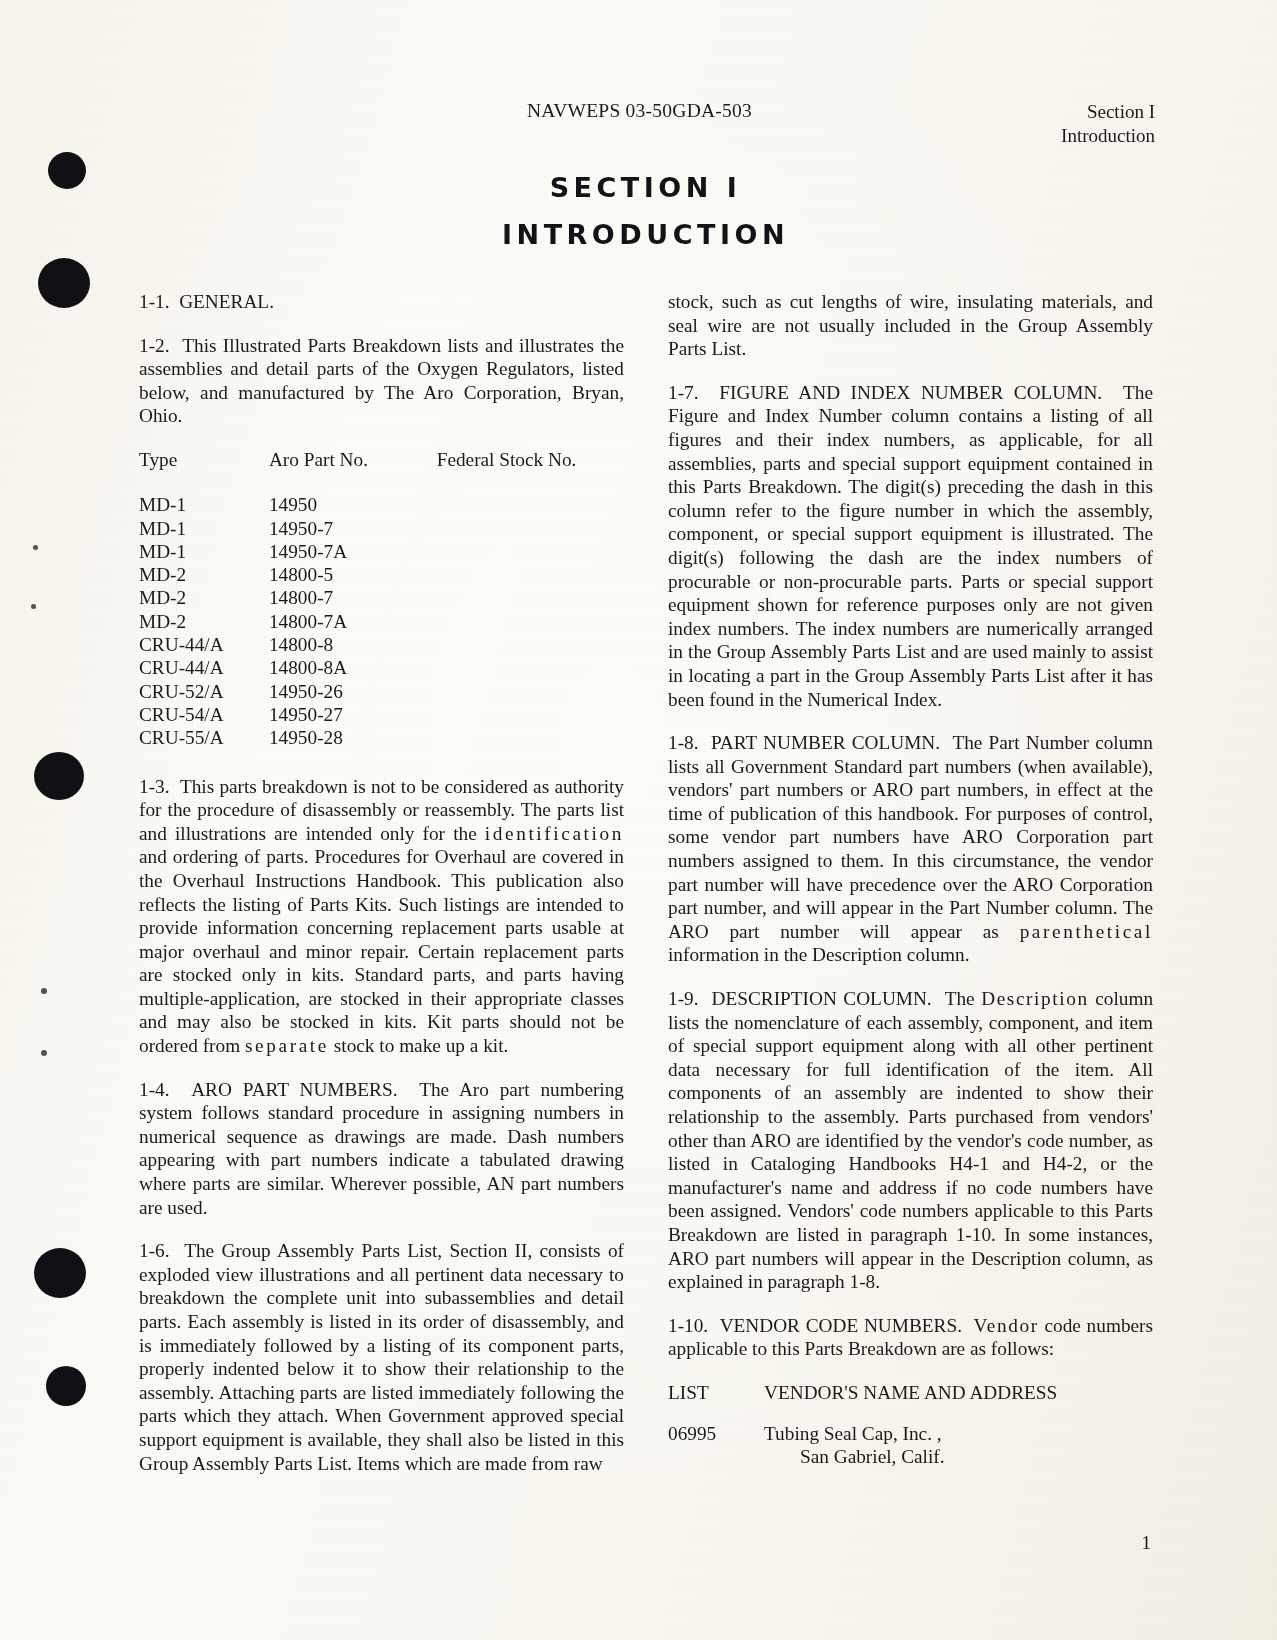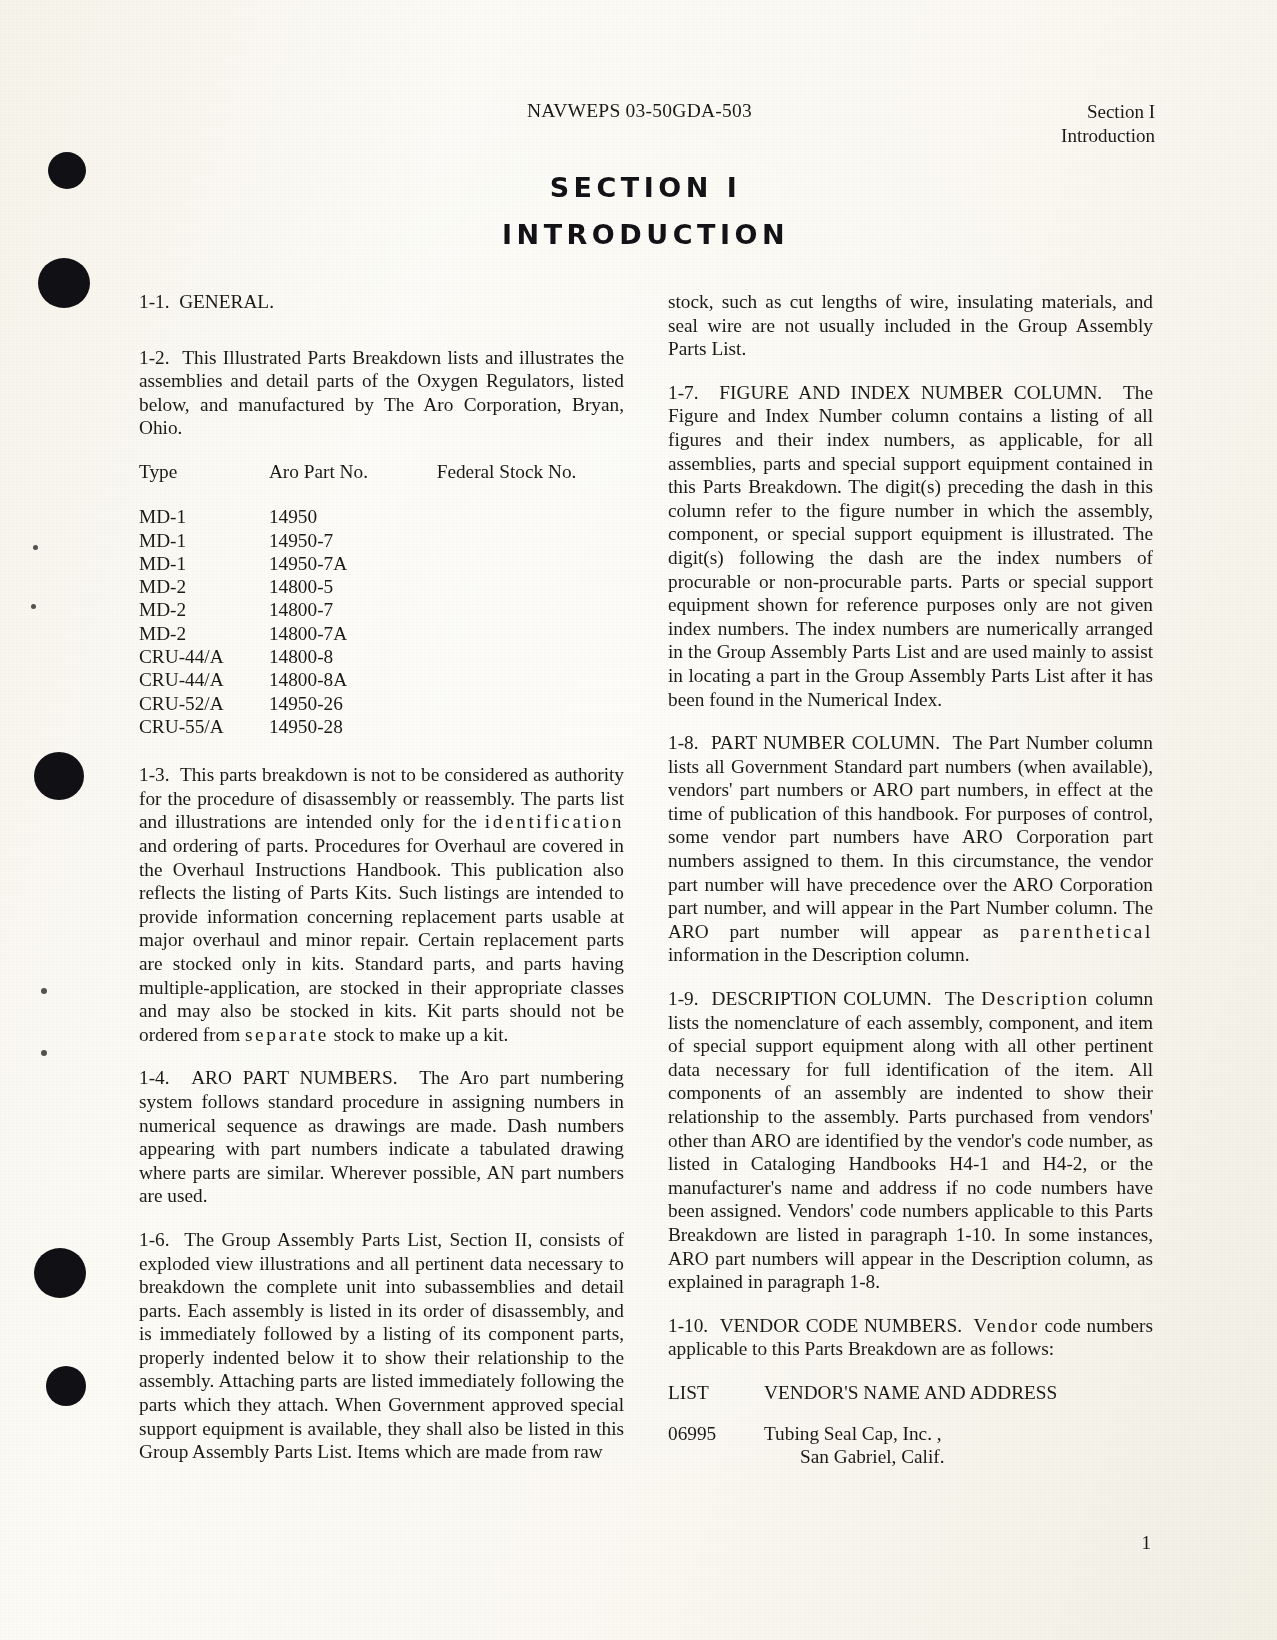--- a/index.html
+++ b/index.html
@@ -110,21 +110,21 @@
   .col-right { left: 529px; }
 
   p.para {
     margin: 0 0 20px 0;
     font-size: 19.3px;
     line-height: 23.6px;
     text-align: justify;
     text-justify: inter-word;
     hyphens: none;
   }
-  p.para.tight { margin-bottom: 32px; }
+  p.para.tight { margin-bottom: 20px; }
   p.para.noj { text-align: left; }
   .num { white-space: nowrap; }
   .num::after { content: "\00a0\00a0"; }
   .sp { letter-spacing: 2.6px; }
   .sp2 { letter-spacing: 1.6px; margin-top: 7px; }
 
   
   table.parts {
     border-collapse: collapse;
     margin: 0 0 6px 0;
@@ -273,20 +273,25 @@
               <td class="c-type">CRU-44/A</td>
               <td class="c-part">14800-8A</td>
               <td class="c-stock">&nbsp;</td>
             </tr>
             <tr>
               <td class="c-type">CRU-52/A</td>
               <td class="c-part">14950-26</td>
               <td class="c-stock">&nbsp;</td>
             </tr>
             <tr>
+              <td class="c-type">CRU-54/A</td>
+              <td class="c-part">14950-27</td>
+              <td class="c-stock">&nbsp;</td>
+            </tr>
+            <tr>
               <td class="c-type">CRU-55/A</td>
               <td class="c-part">14950-28</td>
               <td class="c-stock">&nbsp;</td>
             </tr>
           </tbody>
       </table>
 
       <div class="blankline"></div>
 
       <p class="para">

